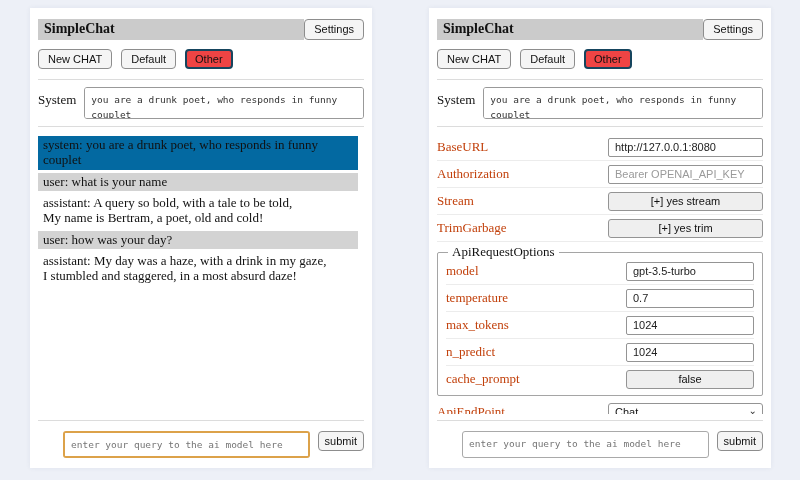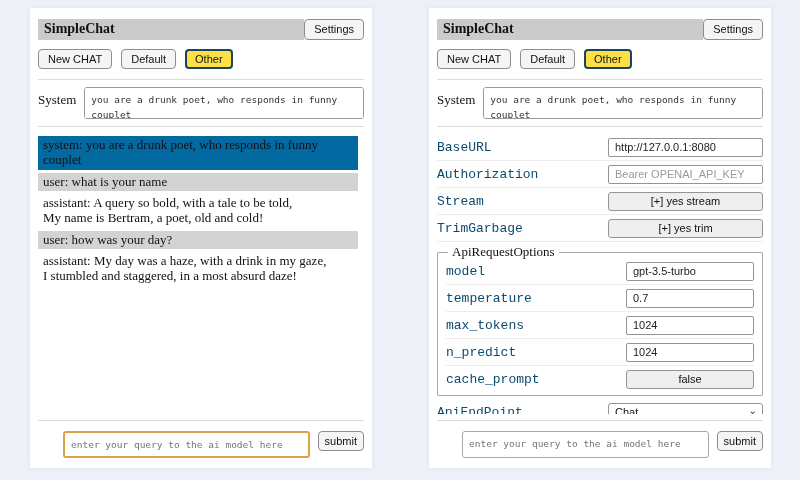--- a/index.html
+++ b/index.html
@@ -20,21 +20,21 @@
 
   
   .hdr { display:flex; align-items:center; gap:0; margin:3px 0 9px; }
   .title-bar { flex:1; background:#cbcbcb; padding:2px 6px 3px; font-size:14px; font-weight:bold; color:#111; }
   .btn {
     font-family:"Liberation Sans", sans-serif; font-size:11px; color:#111;
     background:#f5f5f5; border:1px solid #8d8d8d; border-radius:4px;
     padding:3px 9px; line-height:1.1; cursor:pointer; white-space:nowrap;
   }
   .sessions { display:flex; gap:9px; margin:0 0 4px; }
-  .session-active { background:#fde047; border:2px solid #16455e; padding:2px 8px; }
+  .session-active { background:#ef4444; border:2px solid #16455e; padding:2px 8px; }
 
   hr.div { border:none; border-top:1px solid #dcdcdc; margin:6px 0; width:100%; }
 
   
   .sysrow { display:flex; gap:8px; margin:1px 0; font-size:13px; }
   .sysrow .syslabel { padding-top:5px; color:#111; }
   textarea { font-family:"DejaVu Sans Mono", monospace; box-sizing:border-box; }
   .sys-ta {
     flex:1; height:32px; font-size:9.5px; line-height:1.6; color:#333;
     border:1px solid #999; border-radius:3px; padding:4px 6px; resize:none; outline:none;
@@ -59,21 +59,21 @@
   .panel-left .q-ta { border:2px solid #dca24a; }
   .submit-btn { padding:3px 6px; }
 
   
   .settings { flex:1; font-size:13px; padding-top:3px; overflow:hidden; }
   .srow {
     display:flex; justify-content:space-between; align-items:center;
     min-height:20px; padding:1px 0 3px; margin-bottom:2px;
     border-bottom:1px solid #ececec;
   }
-  .srow .rlabel { color:#0c4a6e; white-space:nowrap;font-family:Liberation Mono, monospace; }
+  .srow .rlabel { color:#c2410c; white-space:nowrap; }
   .ctl { width:155px; box-sizing:border-box; flex:none; }
   fieldset .ctl { width:128px; }
   input.ctl {
     font-family:"Liberation Sans", sans-serif; font-size:11px; color:#222;
     border:1px solid #949494; border-radius:2px; height:19px; padding:1px 6px; outline:none;
   }
   input.ctl::placeholder { color:#9a9a9a; }
   button.ctl {
     font-family:"Liberation Sans", sans-serif; font-size:11px; color:#111;
     background:#efefef; border:1px solid #949494; border-radius:3px;

